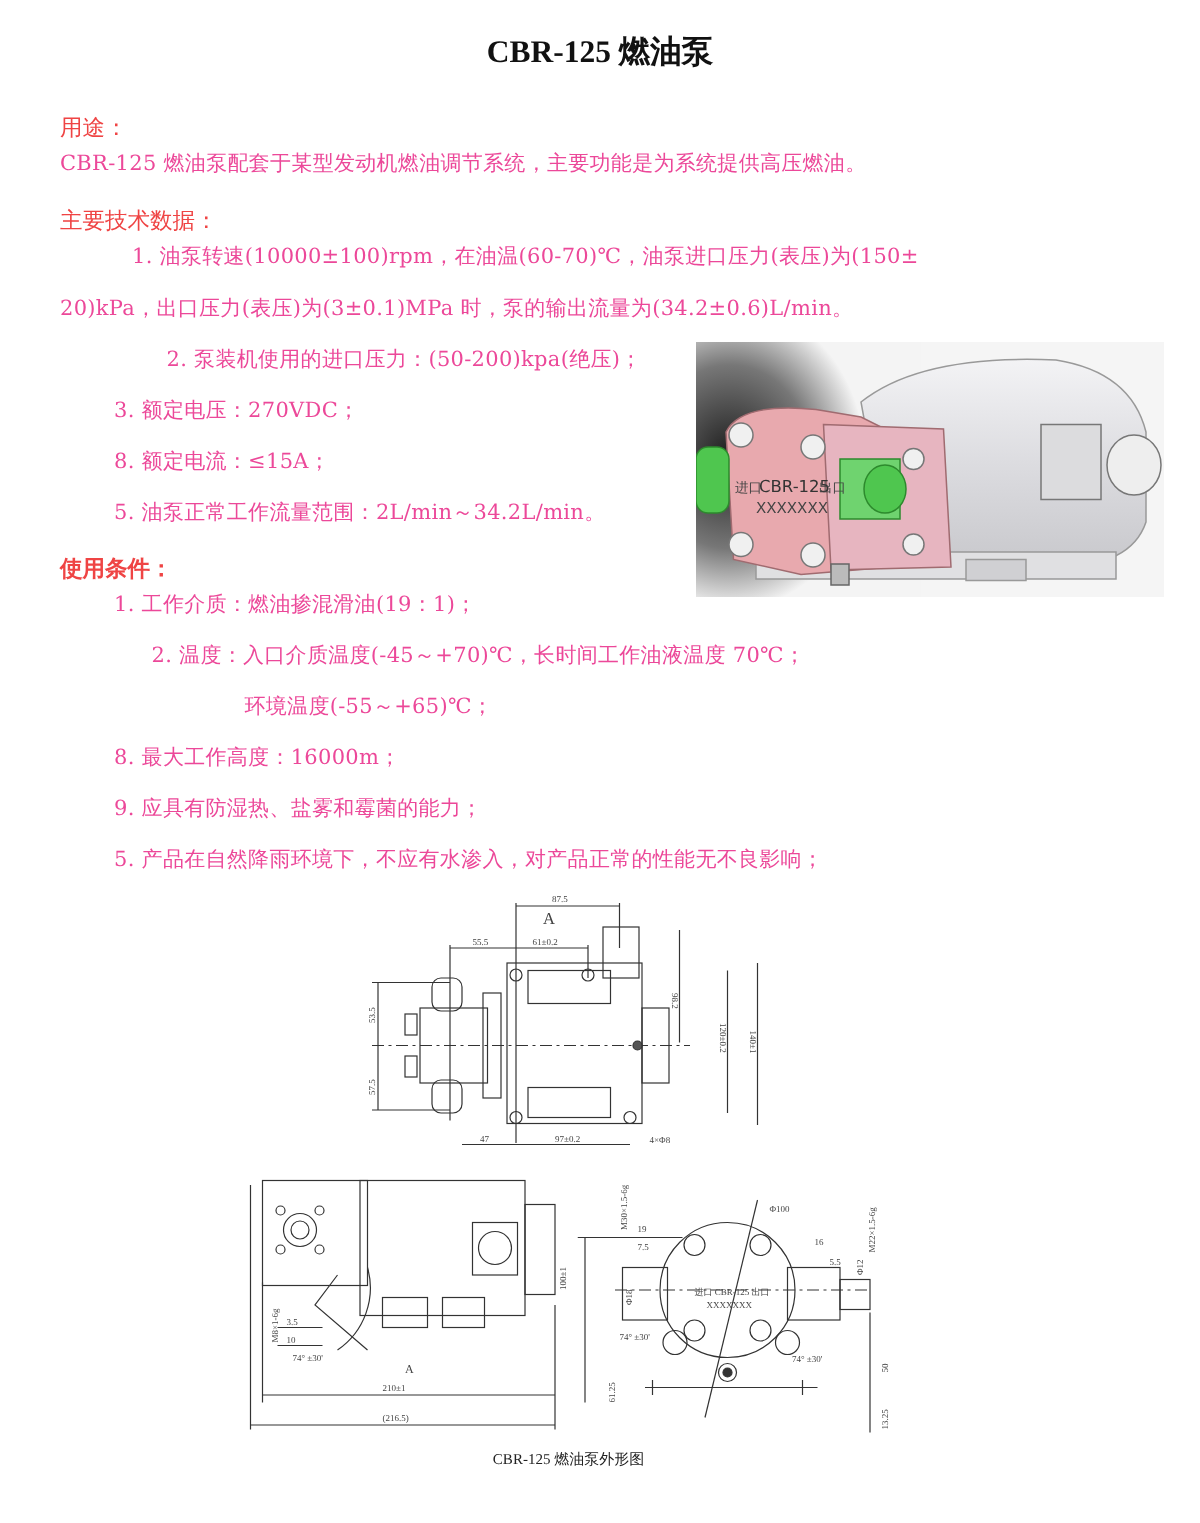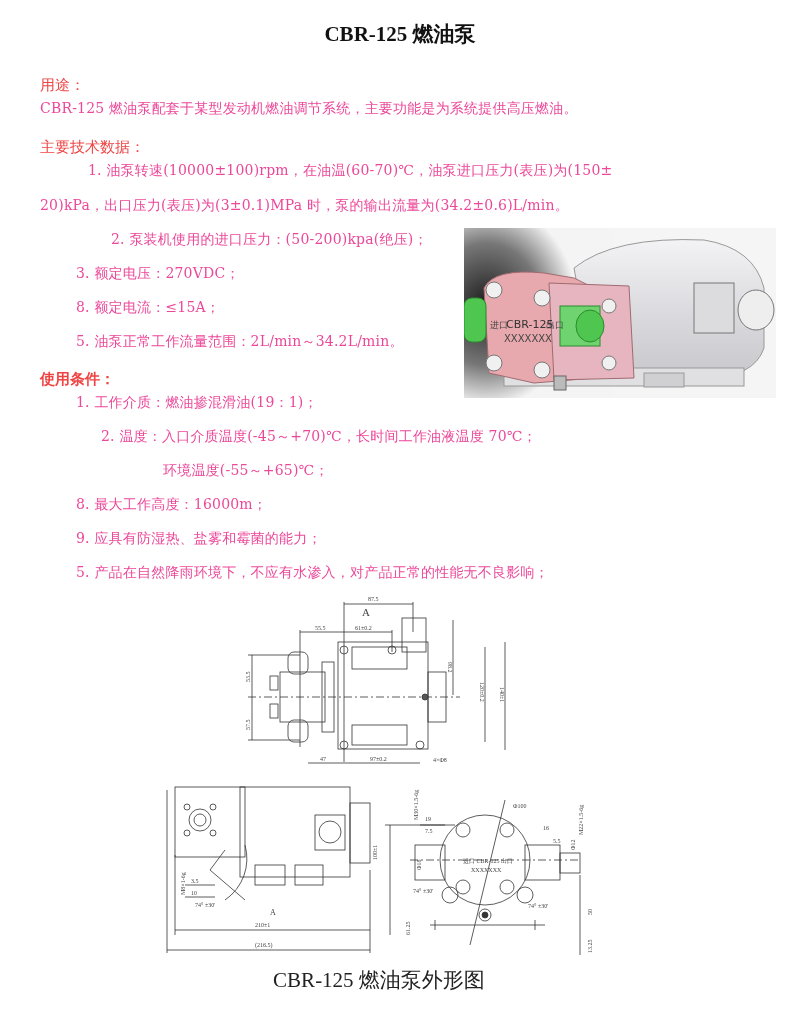--- a/index.html
+++ b/index.html
@@ -1,21 +1,21 @@
 <!DOCTYPE html>
 <html><head>
 <meta charset="utf-8">
 <style>
   html, body { margin:0; padding:0; background:#ffffff; }
   body { width:800px; height:1015px; position:relative; overflow:hidden; color:#222; font-family:"DejaVu Serif","Liberation Serif",serif; }
   .abs { position:absolute; }
   .title { left:0; width:800px; top:20px; text-align:center; font-size:21px; font-weight:bold; color:#111; font-family:"Liberation Serif","DejaVu Serif",serif; }
   .heading { font-family:"DejaVu Sans","Liberation Sans",sans-serif; font-size:15px; color:#ef4444; }
   .txt { font-size:14px; white-space:nowrap; color:#ec4899; letter-spacing:0.2px; }
-  .caption { left:0; width:758px; top:966px; text-align:center; font-size:21px; color:#222; font-family:"Liberation Serif","DejaVu Serif",serif; }
+  .caption { left:0; width:758px; top:966px; text-align:center; font-size:10px; color:#222; font-family:"Liberation Serif","DejaVu Serif",serif; }
   .photo { left:464px; top:228px; width:312px; height:170px; overflow:hidden; }
   .drawing svg text { font-family:"Liberation Serif","DejaVu Serif",serif; fill:#444; }
 </style>
 </head>
 <body>
 
 <div class="abs title">CBR-125 燃油泵</div>
 
 <div class="abs heading" style="left:40px;top:76px;">用途：</div>
 <div class="abs txt" style="left:40px;top:100px;">CBR-125 燃油泵配套于某型发动机燃油调节系统，主要功能是为系统提供高压燃油。</div>

